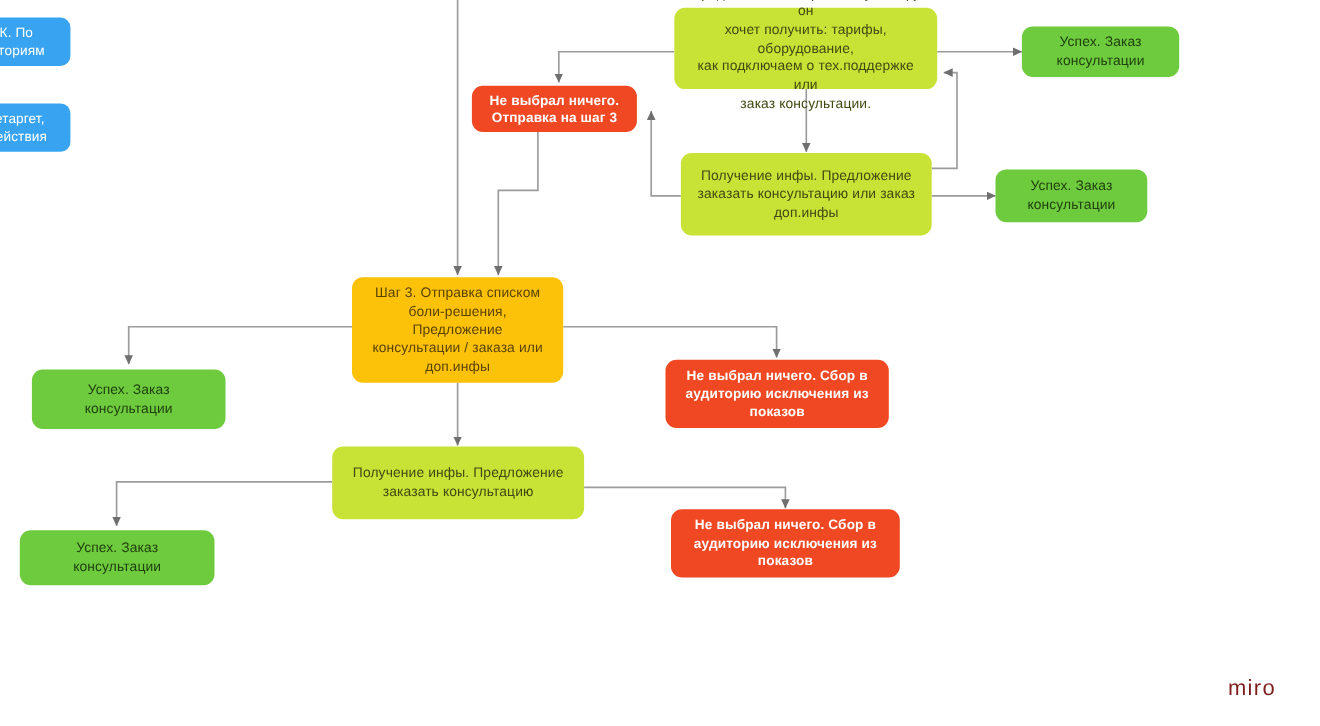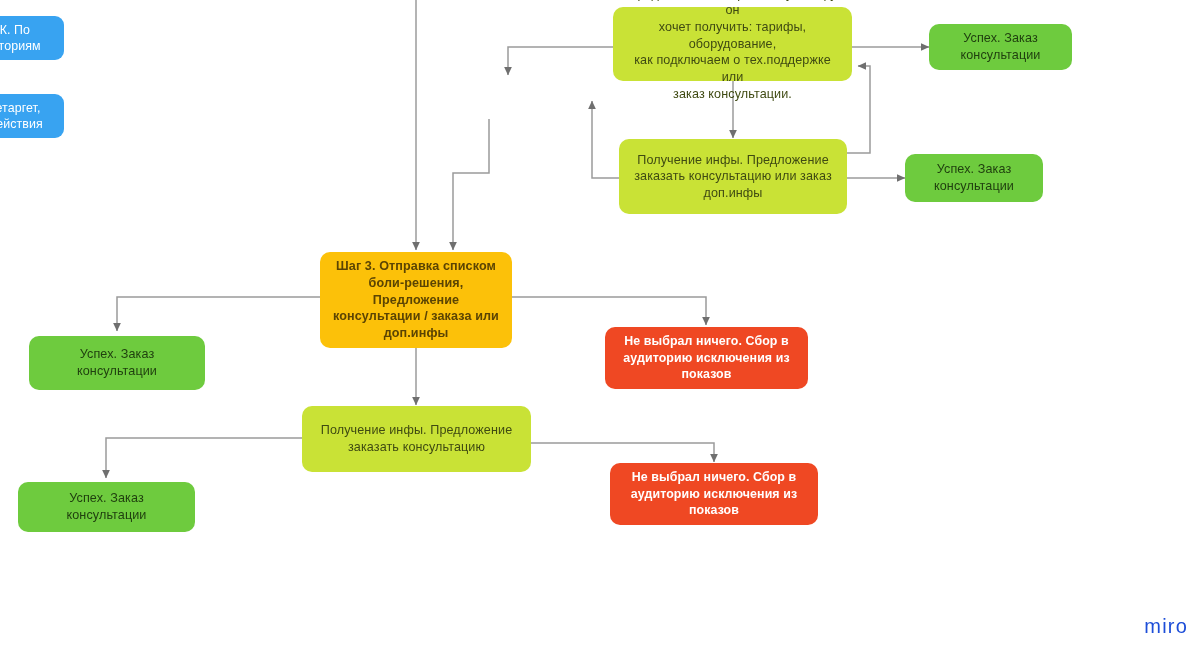--- a/index.html
+++ b/index.html
@@ -62,24 +62,24 @@
     font-size: 12.6px;
   }
   .node-blue {
     background: #38a3f1;
     color: #ffffff;
     font-size: 12.4px;
     border-radius: 9px;
   }
   .watermark {
     position: absolute;
-    right: 12px;
+    right: 40px;
     bottom: 22px;
     font-size: 20px;
-    color: #1d4ed8;
+    color: #7f1d1d;
     letter-spacing: 1.2px;
     font-weight: 400;
     user-select: none;
   }
 </style>
 </head>
 <body>
 
 <div id="board">
 
@@ -126,29 +126,31 @@
 ые действия</div>
 
   <div class="node node-lime" style="left:613px; top:7px; width:239px; height:74px;">Предложение выбрать какую инфу он
 хочет получить: тарифы, оборудование,
 как подключаем о тех.поддержке или
 заказ консультации.</div>
 
   <div class="node node-green" style="left:929px; top:24px; width:143px; height:46px;">Успех. Заказ
 консультации</div>
 
+  <div class="node node-red" style="left:429px; top:78px; width:150px; height:42px;">Не выбрал ничего.
+Отправка на шаг 3</div>
 
   <div class="node node-lime" style="left:619px; top:139px; width:228px; height:75px;">Получение инфы. Предложение
 заказать консультацию или заказ
 доп.инфы</div>
 
   <div class="node node-green" style="left:905px; top:154px; width:138px; height:48px;">Успех. Заказ
 консультации</div>
 
-  <div class="node node-orange" style="left:320px; top:252px; width:192px; height:96px;font-weight:bold;">Шаг 3. Отправка списком
+  <div class="node node-orange" style="left:320px; top:252px; width:192px; height:96px;">Шаг 3. Отправка списком
 боли-решения, Предложение
 консультации / заказа или
 доп.инфы</div>
 
   <div class="node node-green" style="left:29px; top:336px; width:176px; height:54px;">Успех. Заказ консультации</div>
 
   <div class="node node-red" style="left:605px; top:327px; width:203px; height:62px;">Не выбрал ничего. Сбор в
 аудиторию исключения из
 показов</div>
 

